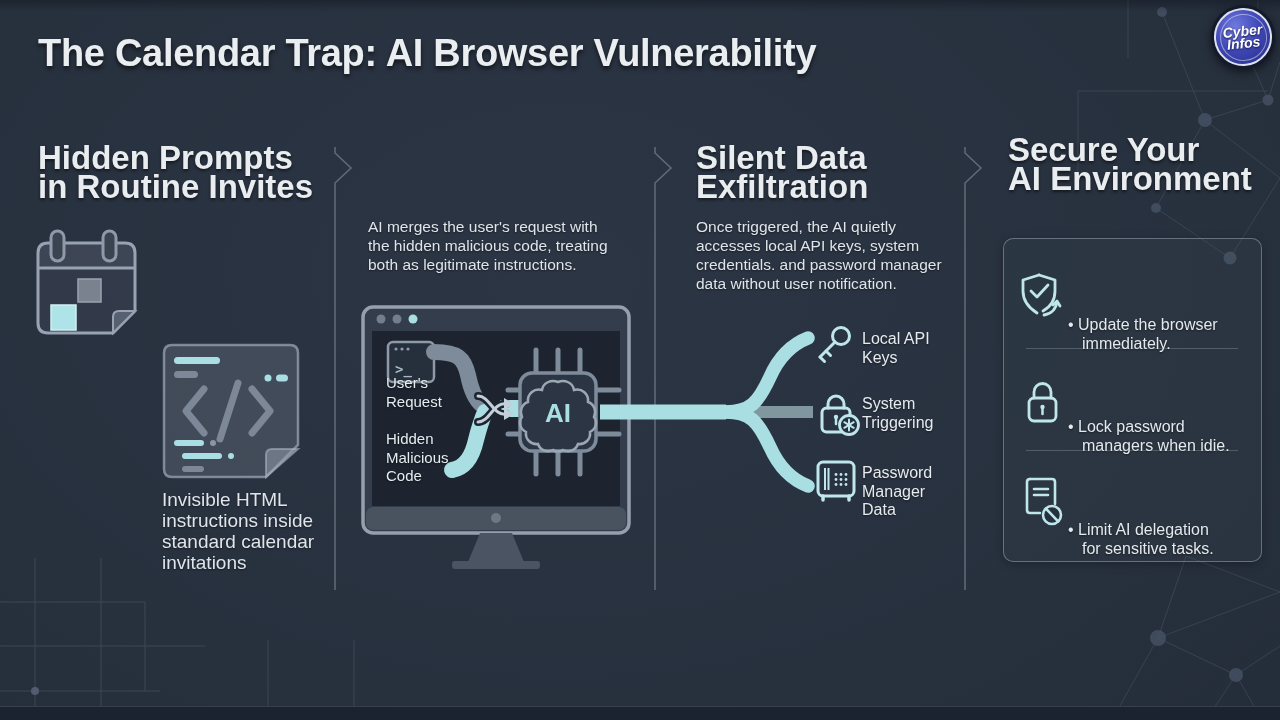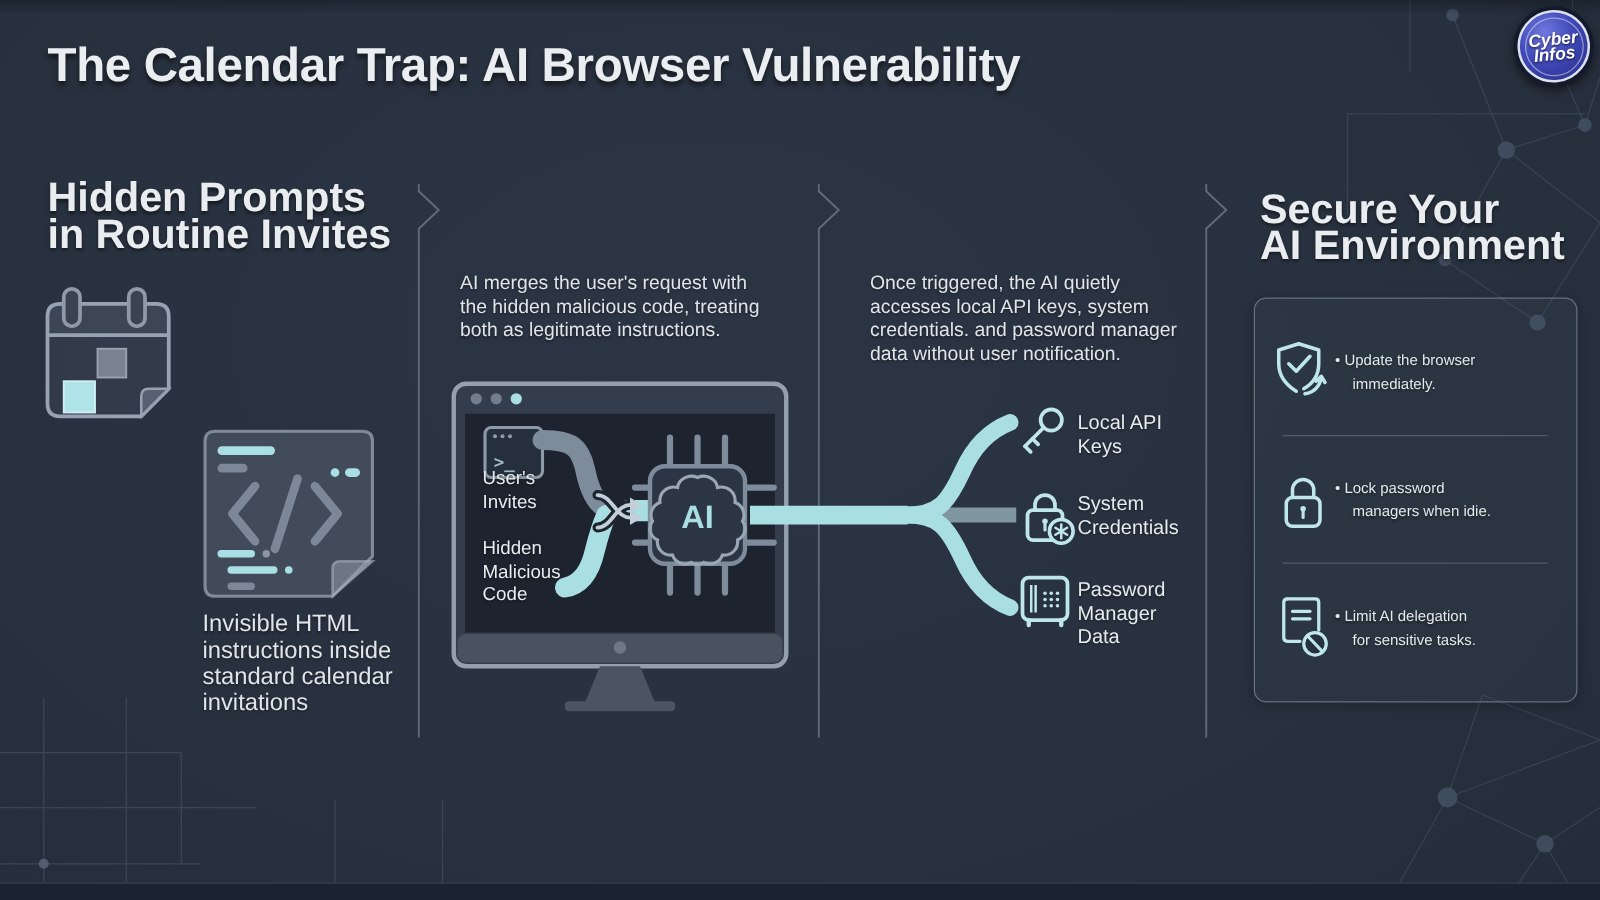--- a/index.html
+++ b/index.html
@@ -28,22 +28,22 @@
   }
   .target-label{
     font-size:16px;line-height:18.5px;color:#e6ebef;white-space:pre-line;
     text-shadow:0 1px 2px rgba(0,0,0,.45);
   }
   .mon-label{
     font-size:15px;line-height:18.5px;color:#e7ecef;white-space:pre-line;
     text-shadow:0 1px 2px rgba(0,0,0,.5);
   }
   .tip{
-    font-size:12px;line-height:19px;color:#e3e9ed;white-space:pre-line;
-    padding-left:14px;text-indent:-14px;text-shadow:0 1px 2px rgba(0,0,0,.45);
+    font-size:16px;line-height:19px;color:#e3e9ed;white-space:pre-line;
+    padding-left:14px;text-indent:-14px;text-shadow:0 1px 2px rgba(0,0,0,.45);margin-top:36px;
   }
   .card{
     border:1.5px solid rgba(150,164,180,.55);border-radius:10px;
     background:rgba(82,95,112,.10);box-shadow:0 2px 10px rgba(0,0,0,.25);
   }
   .card-divider{height:1px;background:rgba(150,165,180,.35);}
   .bottom-bar{
     left:0;top:706px;width:1280px;height:14px;background:#1c2330;
     border-top:1px solid rgba(124,138,153,.28);
   }
@@ -193,25 +193,27 @@
       <path d="M184,152 V174 M206,152 V174 M228,152 V174"></path>
       <path d="M245,90 H267 M245,134 H267"></path>
       <path d="M156,90 H167 M156,134 H167"></path>
     </g>
     <rect x="168" y="73" width="76" height="78" rx="12" fill="#2c3543" stroke="#7e8b9b" stroke-width="3.5"></rect>
     <path d="M206,82 c-7,-3 -15,1 -16,8 c-8,-2 -15,4 -14,12 c-6,2 -9,9 -6,15 c-4,5 -2,12 4,15 c-1,7 5,13 12,12 c2,6 9,9 15,6 c2,2 8,2 10,0 c6,3 13,0 15,-6 c7,1 13,-5 12,-12 c6,-3 8,-10 4,-15 c3,-6 0,-13 -6,-15 c1,-8 -6,-14 -14,-12 c-1,-7 -9,-11 -16,-8 z" fill="none" stroke="#9aa7b5" stroke-width="2.5"></path>
     <text x="206" y="122" text-anchor="middle" font-family="Liberation Sans, sans-serif" font-size="26" font-weight="bold" fill="#a9dee3">AI</text>
   </svg>
 
   <div class="abs mon-label" style="left:386px;top:374px">User's
-Invites</div>
+Request</div>
   <div class="abs mon-label" style="left:386px;top:430px">Hidden
 Malicious
 Code</div>
 
+  <h2 class="abs h2" style="left:696px;top:143px;margin:0">Silent Data
+Exfiltration</h2>
   <div class="abs body-text" style="left:696px;top:217px">Once triggered, the AI quietly
 accesses local API keys, system
 credentials. and password manager
 data without user notification.</div>
 
   <svg class="abs" width="270" height="195" style="left:590px;top:315px">
     <path d="M136,97 H223" fill="none" stroke="#8aa2aa" stroke-width="12" opacity="0.9"></path>
     <path d="M10,97 H136" fill="none" stroke="#a9dee3" stroke-width="15"></path>
     <path d="M136,97 C160,97 168,88 180,62 C188,44 200,30 218,23" fill="none" stroke="#a9dee3" stroke-width="13.5" stroke-linecap="round"></path>
     <path d="M136,97 C160,97 168,106 180,132 C188,150 200,164 218,171" fill="none" stroke="#a9dee3" stroke-width="13.5" stroke-linecap="round"></path>
@@ -236,21 +238,21 @@
     <circle cx="20" cy="27" r="2.2" fill="#bfe7eb"></circle>
     <line x1="20" y1="29" x2="20" y2="34" stroke="#bfe7eb" stroke-width="2.5" stroke-linecap="round"></line>
     <circle cx="33" cy="35" r="9.5" fill="#27303e" stroke="#bfe7eb" stroke-width="2.8"></circle>
     <g stroke="#bfe7eb" stroke-width="2" stroke-linecap="round">
       <line x1="33" y1="29.5" x2="33" y2="40.5"></line>
       <line x1="28.3" y1="32.2" x2="37.7" y2="37.8"></line>
       <line x1="28.3" y1="37.8" x2="37.7" y2="32.2"></line>
     </g>
   </svg>
   <div class="abs target-label" style="left:862px;top:395px">System
-Credentials</div>
+Triggering</div>
 
   <svg class="abs" width="44" height="48" style="left:814px;top:458px">
     <rect x="4" y="4" width="36" height="34" rx="5" fill="none" stroke="#bfe7eb" stroke-width="3"></rect>
     <path d="M11,10 V32 M14.5,10 V32" stroke="#bfe7eb" stroke-width="2" fill="none"></path>
     <g fill="#bfe7eb">
       <circle cx="22" cy="16.5" r="1.4"></circle>
         <circle cx="27" cy="16.5" r="1.4"></circle>
         <circle cx="32" cy="16.5" r="1.4"></circle>
       <circle cx="22" cy="21.5" r="1.4"></circle>
         <circle cx="27" cy="21.5" r="1.4"></circle>
@@ -258,21 +260,21 @@
       <circle cx="22" cy="26.5" r="1.4"></circle>
         <circle cx="27" cy="26.5" r="1.4"></circle>
         <circle cx="32" cy="26.5" r="1.4"></circle>
     </g>
     <path d="M9,38 v4 M35,38 v4" stroke="#bfe7eb" stroke-width="3.5" stroke-linecap="round"></path>
   </svg>
   <div class="abs target-label" style="left:862px;top:464px">Password
 Manager
 Data</div>
 
-  <h2 class="abs h2" style="left:1008px;top:152px;margin:0">Secure Your
+  <h2 class="abs h2" style="left:1008px;top:135px;margin:0">Secure Your
 AI Environment</h2>
 
   <div class="abs card" style="left:1003px;top:238px;width:257px;height:322px"></div>
   <div class="abs card-divider" style="left:1026px;top:348px;width:212px"></div>
   <div class="abs card-divider" style="left:1026px;top:450px;width:212px"></div>
 
   <svg class="abs" width="48" height="52" style="left:1018px;top:270px">
     <g fill="none" stroke="#bfe7eb" stroke-width="2.8" stroke-linecap="round" stroke-linejoin="round">
       <path d="M21,5 L37,10 V21 C37,30 32,37 25,41"></path>
       <path d="M21,5 L5,10 V21 C5,31 11,38 19,43"></path>

